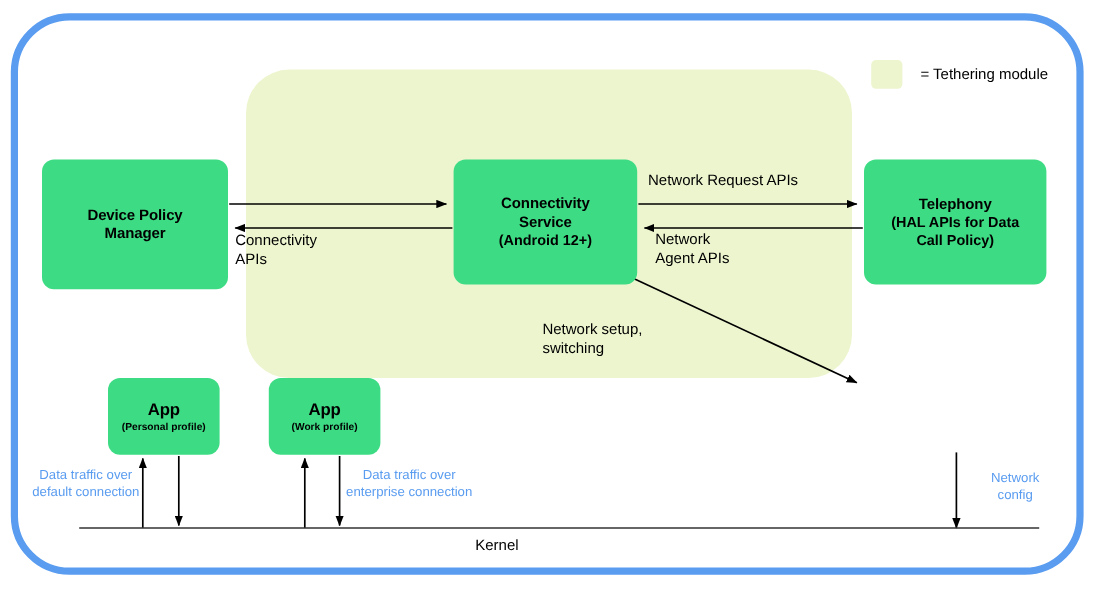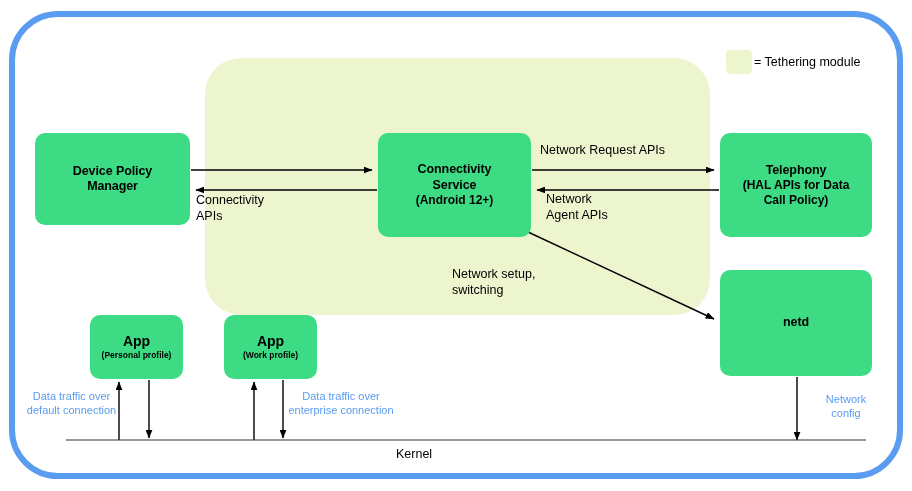--- a/index.html
+++ b/index.html
@@ -50,21 +50,21 @@
     font-size: 12px;
   }
   .node.app .ttl { font-size: 14px; }
   .node.app .sub {
     font-size: 8.5px;
     font-weight: bold;
     margin-top: 0;
   }
 
   
-  #node-dpm   { left: 35px;  top: 133px; width: 155px; height: 92px; text-align: center; }
+  #node-dpm   { left: 35px;  top: 133px; width: 155px; height: 108px; text-align: center; }
   #node-cs    { left: 378px; top: 133px; width: 153px; height: 104px; }
   #node-tel   { left: 720px; top: 133px; width: 152px; height: 104px; justify-content: center; }
   #node-netd  { left: 720px; top: 270px; width: 152px; height: 106px; }
   #node-app1  { left: 90px;  top: 315px; width: 93px;  height: 64px; }
   #node-app2  { left: 224px; top: 315px; width: 93px;  height: 64px; }
 
   .edge-label {
     position: absolute;
     font-size: 12.5px;
     color: #000000;
@@ -89,21 +89,21 @@
   #blbl-default    { left: 19px;  top: 389px; width: 105px; text-align: center; }
   #blbl-enterprise { left: 285px; top: 389px; width: 112px; text-align: center; }
   #blbl-netconfig  { left: 806px; top: 392px; width: 80px;  text-align: center; }
 
   #legend {
     position: absolute;
     left: 726px;
     top: 50px;
     display: flex;
     align-items: center;
-    gap: 2px;
+    gap: 15px;
   }
   #legend-swatch {
     width: 26px;
     height: 24px;
     background: #edf5cf;
     border-radius: 4px;
   }
   #legend-text {
     font-size: 12.5px;
     color: #000000;
@@ -160,23 +160,20 @@
     <div class="ttl">Service</div>
     <div class="sub">(Android 12+)</div>
   </div>
 
   <div class="node" id="node-tel">
     <div class="ttl">Telephony</div>
     <div class="sub">(HAL APIs for Data</div>
     <div class="sub">Call Policy)</div>
   </div>
 
-  <div class="node" id="node-netd">
-    <div class="ttl">netd</div>
-  </div>
 
   <div class="node app" id="node-app1">
     <div class="ttl">App</div>
     <div class="sub">(Personal profile)</div>
   </div>
 
   <div class="node app" id="node-app2">
     <div class="ttl">App</div>
     <div class="sub">(Work profile)</div>
   </div>

